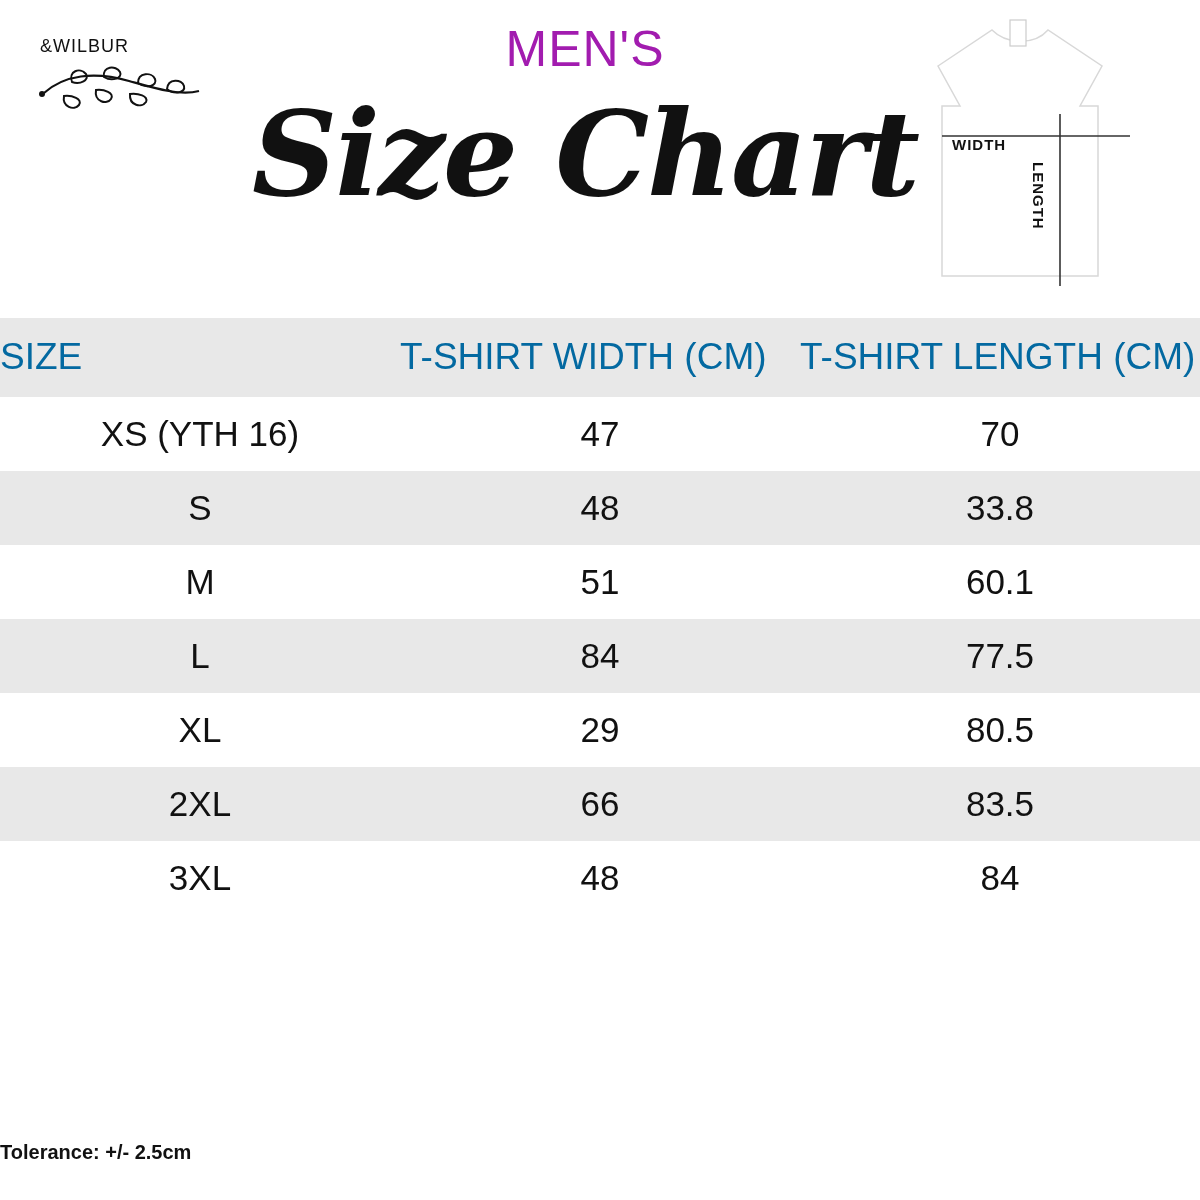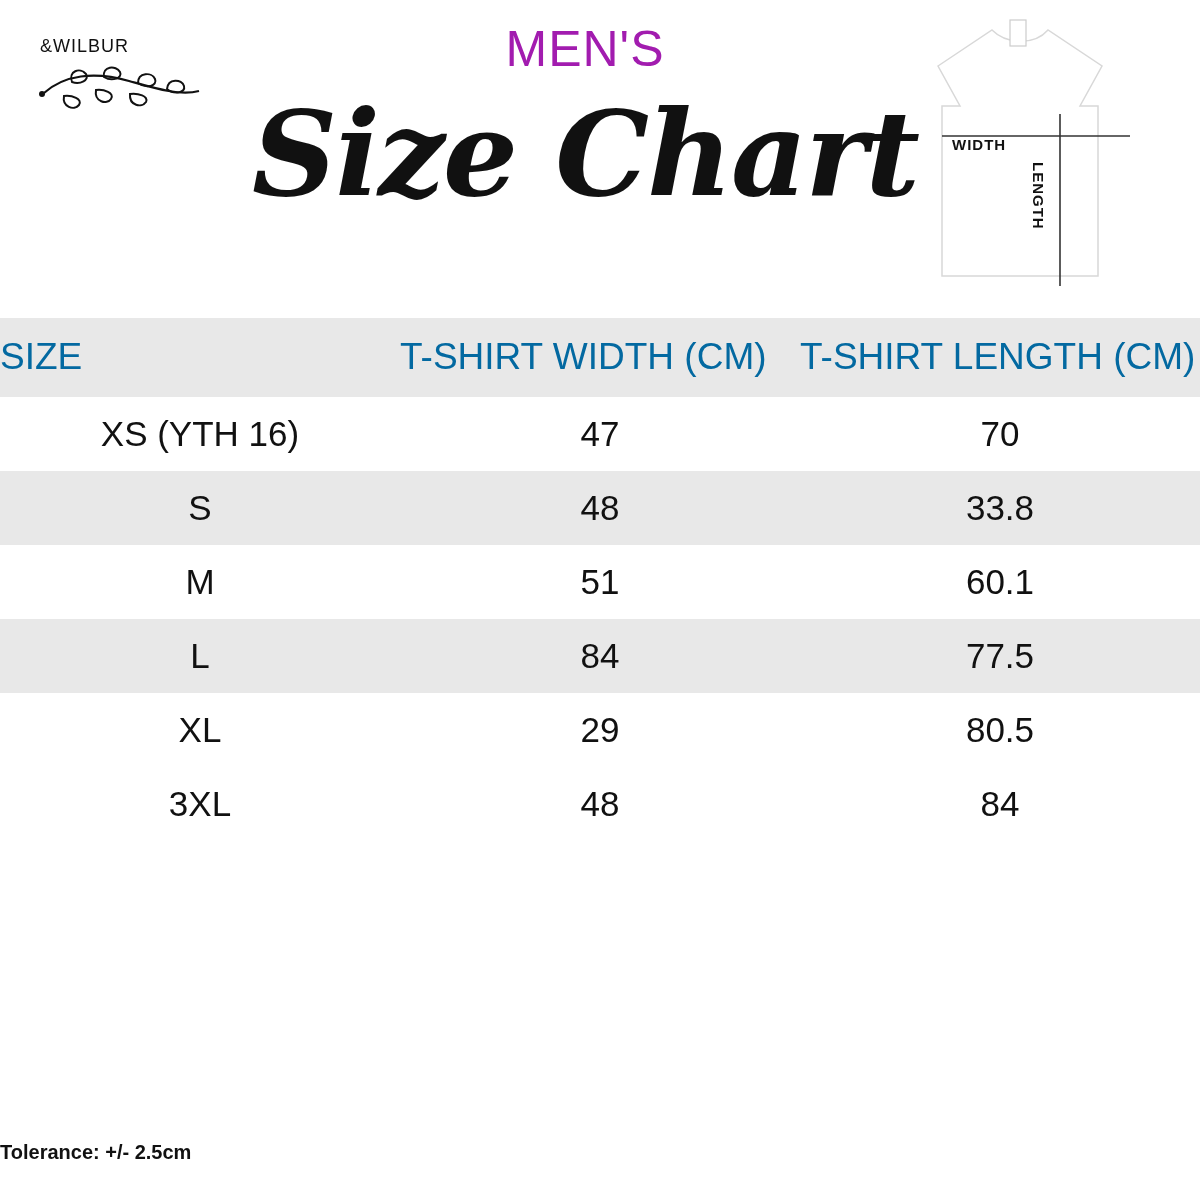--- a/index.html
+++ b/index.html
@@ -220,20 +220,25 @@
     <tr class="row-shaded">
       <td>L</td>
       <td>84</td>
       <td>77.5</td>
     </tr>
     <tr class="row-plain">
       <td>XL</td>
       <td>29</td>
       <td>80.5</td>
     </tr>
+    <tr class="row-shaded">
+      <td>2XL</td>
+      <td>66</td>
+      <td>83.5</td>
+    </tr>
     <tr class="row-plain">
       <td>3XL</td>
       <td>48</td>
       <td>84</td>
     </tr>
   </tbody>
 </table>
 
 <div class="tolerance">Tolerance: +/- 2.5cm</div>
 

